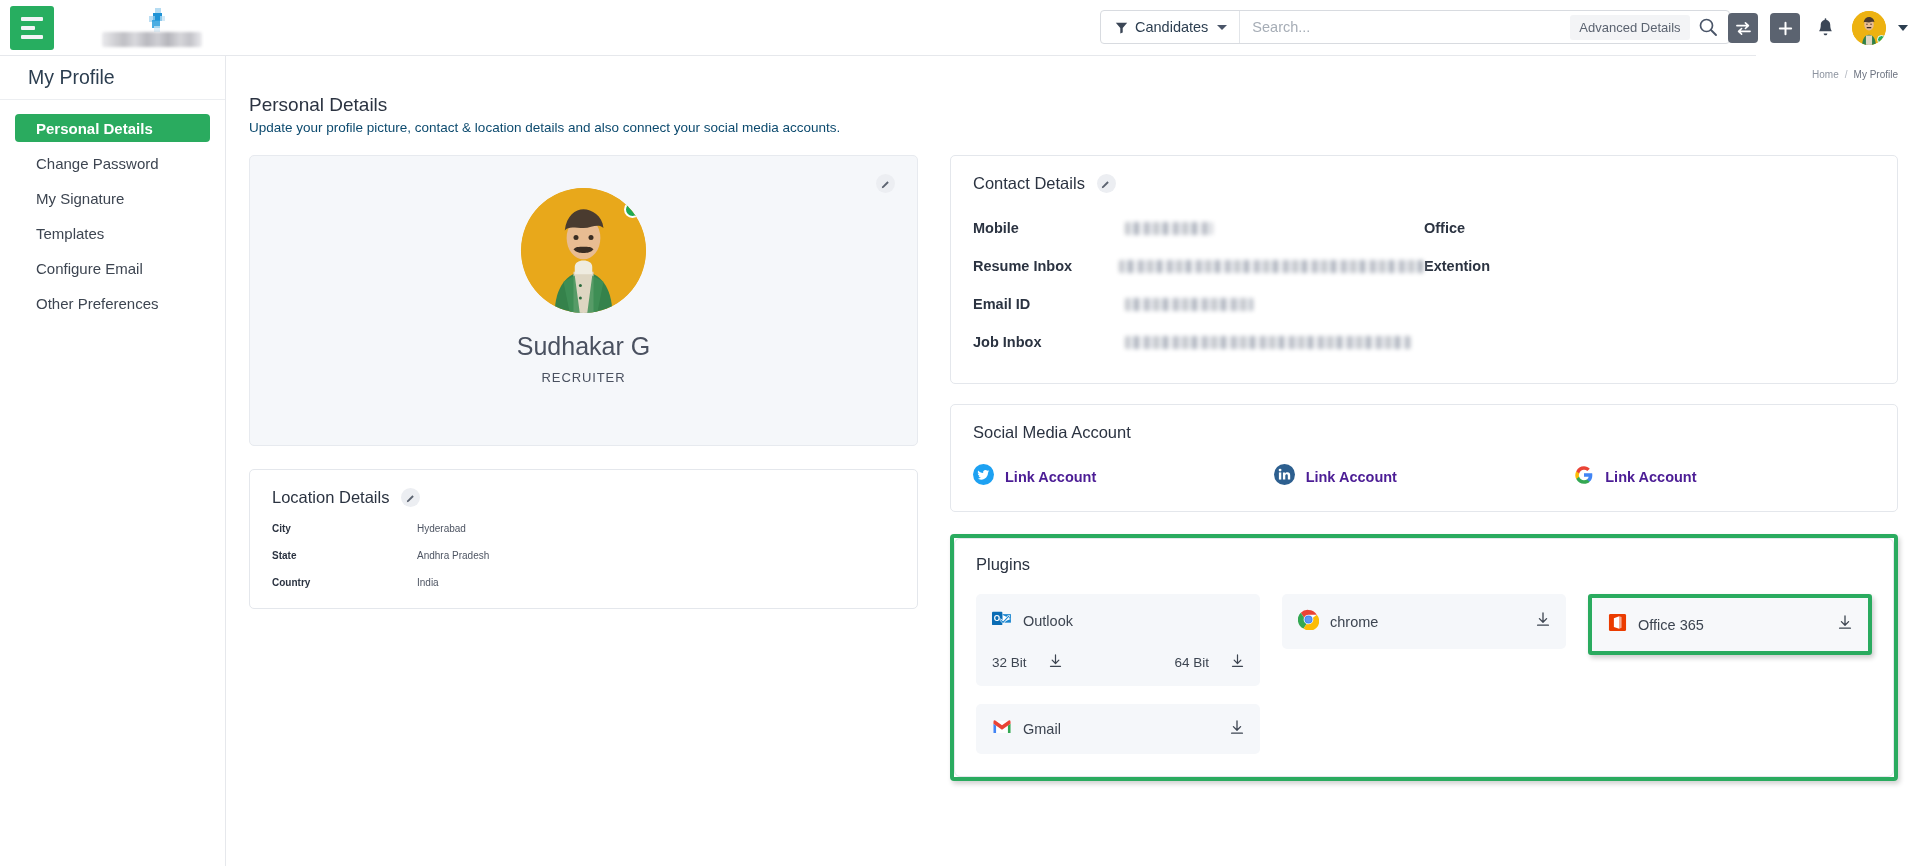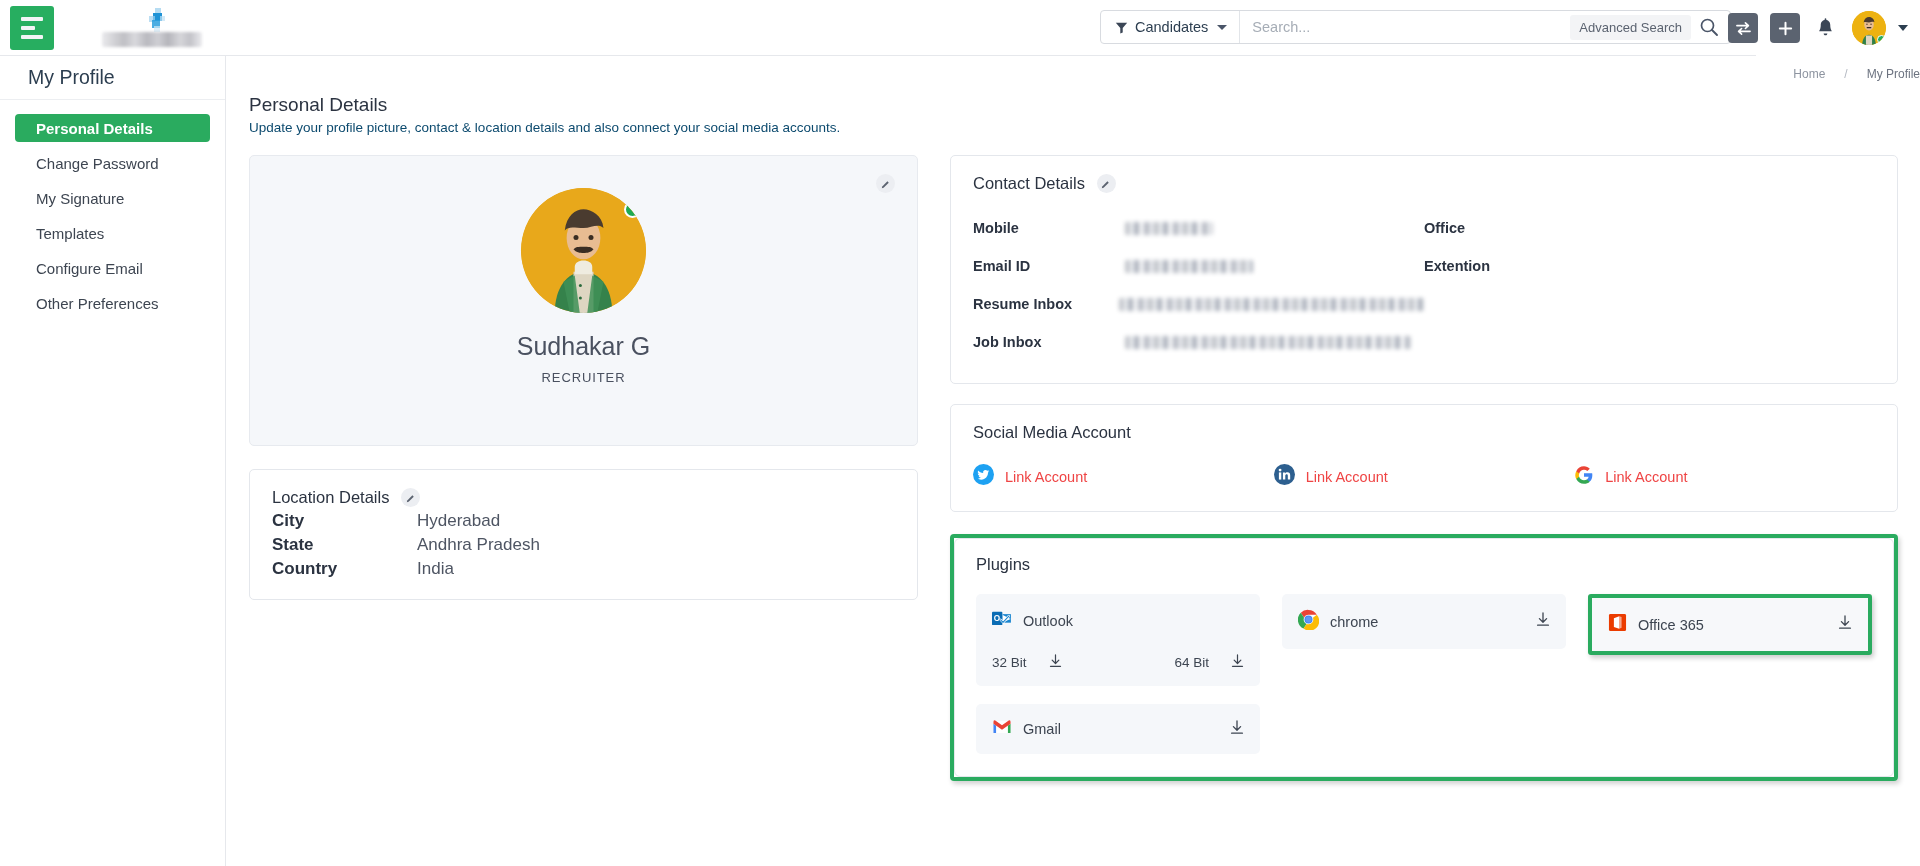--- a/index.html
+++ b/index.html
@@ -113,22 +113,22 @@
   }
   .nav-item.active { background: #2aab5f; color: #ffffff; font-weight: bold; }
 
   
   .main {
     position: absolute; top: 56px; left: 227px; width: 1693px; height: 810px;
     background: #ffffff;
   }
   .bcrumb {
     height: 22px; display: flex; align-items: center; justify-content: flex-end;
-    padding-top: 14px;
-    font-size: 12px; color: #8d94a0; gap: 13px;
+    padding-right: 22px; padding-top: 14px;
+    font-size: 10px; color: #8d94a0;
   }
   .bcrumb .sep { margin: 0 6px; color: #b4b9c2; }
   .bcrumb .cur { color: #6c7380; }
 
   .page-head { padding: 16px 0 0 22px; }
   .page-title { font-size: 19px; color: #2b3341; margin-bottom: 4px; }
   .page-sub { font-size: 13.5px; color: #0c4a6e; }
 
   .columns { display: flex; gap: 32px; padding: 20px 22px 0 22px; }
   .col-left { width: 669px; flex: 0 0 669px; }
@@ -155,21 +155,21 @@
   }
   .avatar-big .status {
     position: absolute; right: 5px; top: 13px; width: 17px; height: 17px;
     border-radius: 50%; background: #1faa52; border: 2.5px solid #fff; z-index: 6;
   }
   .profile-name { margin-top: 19px; font-size: 25px; color: #4a5160; font-weight: 300; }
   .profile-role { margin-top: 9px; font-size: 13px; color: #4a5160; letter-spacing: .9px; }
 
   
   .loc-card { margin-top: 23px; padding: 18px 22px 20px 22px; }
-  .loc-row { display: flex; margin-top: 4px; font-size: 17px; }
+  .loc-row { display: flex; margin-top: 16px; font-size: 10px; }
   .loc-row .lbl { width: 145px; color: #2b3341; font-weight: bold; }
   .loc-row .val { color: #4e5563; }
 
   
   .contact-card { padding: 18px 22px 22px 22px; }
   .contact-grid { display: flex; margin-top: 16px; }
   .contact-col { width: 50%; }
   .c-row { display: flex; align-items: center; height: 38px; font-size: 14.5px; }
   .c-row .lbl { width: 152px; color: #2b3341; font-weight: bold; }
   .redacted {
@@ -177,21 +177,21 @@
     background: repeating-linear-gradient(90deg,
       #c3c6cc 0px, #c3c6cc 5px, #eceef1 5px, #eceef1 9px,
       #aeb3bd 9px, #aeb3bd 14px, #f3f4f6 14px, #f3f4f6 19px,
       #b8bcc5 19px, #b8bcc5 24px, #e3e5e9 24px, #e3e5e9 29px);
   }
 
   
   .social-card { margin-top: 20px; padding: 18px 22px 22px 22px; }
   .social-row { display: flex; margin-top: 22px; }
   .social-item { width: 33.33%; display: flex; align-items: center; gap: 11px; cursor: pointer; }
-  .social-item .lbl { font-size: 14.5px; color: #ef4444; }
+  .social-item .lbl { font-size: 14.5px; color: #4c1d95; font-weight: bold; }
 
   
   .plugins-wrap {
     margin-top: 22px; border: 4px solid #2aab5f; border-radius: 4px;
     box-shadow: 2px 3px 5px rgba(0,0,0,.18);
   }
   .plugins-card { border: 1px solid #e4e7ec; border-radius: 6px; padding: 16px 21px 22px 21px; }
   .plugin-grid { display: flex; gap: 22px; margin-top: 20px; }
   .plugin-col { flex: 1; display: flex; flex-direction: column; gap: 18px; }
   .tile {
@@ -241,21 +241,21 @@
     <div class="filter-select">
       <span class="funnel">
         <svg width="13" height="13" viewBox="0 0 16 16">
             <path d="M1 2h14l-5.5 6.5V14l-3 1.5V8.5z" fill="#3b4656"></path>
           </svg>
       </span>
       <span>Candidates</span>
       <span class="caret"></span>
     </div>
     <input class="searchinput" type="text" placeholder="Search..." style="">
-    <div class="adv-search">Advanced Search</div>
+    <div class="adv-search">Advanced Details</div>
     <span class="search-go">
       <svg width="20" height="20" viewBox="0 0 20 20">
           <circle cx="8.5" cy="8.5" r="6" fill="none" stroke="#4a5568" stroke-width="1.7"></circle>
           <line x1="13" y1="13" x2="18" y2="18" stroke="#4a5568" stroke-width="1.9" stroke-linecap="round"></line>
         </svg>
     </span>
   </div>
 
   <div class="topicons">
     <div class="sqicon">
@@ -384,26 +384,26 @@
               </svg>
           </span>
         </div>
         <div class="contact-grid">
           <div class="contact-col">
             <div class="c-row">
               <span class="lbl">Mobile</span>
               <span class="redacted" style="width:88px"></span>
             </div>
             <div class="c-row">
+              <span class="lbl">Resume Inbox</span>
+              <span class="redacted" style="width:316px"></span>
+            </div>
+            <div class="c-row">
               <span class="lbl">Email ID</span>
               <span class="redacted" style="width:128px"></span>
-            </div>
-            <div class="c-row">
-              <span class="lbl">Resume Inbox</span>
-              <span class="redacted" style="width:316px"></span>
             </div>
             <div class="c-row">
               <span class="lbl">Job Inbox</span>
               <span class="redacted" style="width:286px"></span>
             </div>
           </div>
           <div class="contact-col">
             <div class="c-row">
               <span class="lbl">Office</span>
               <span></span>

